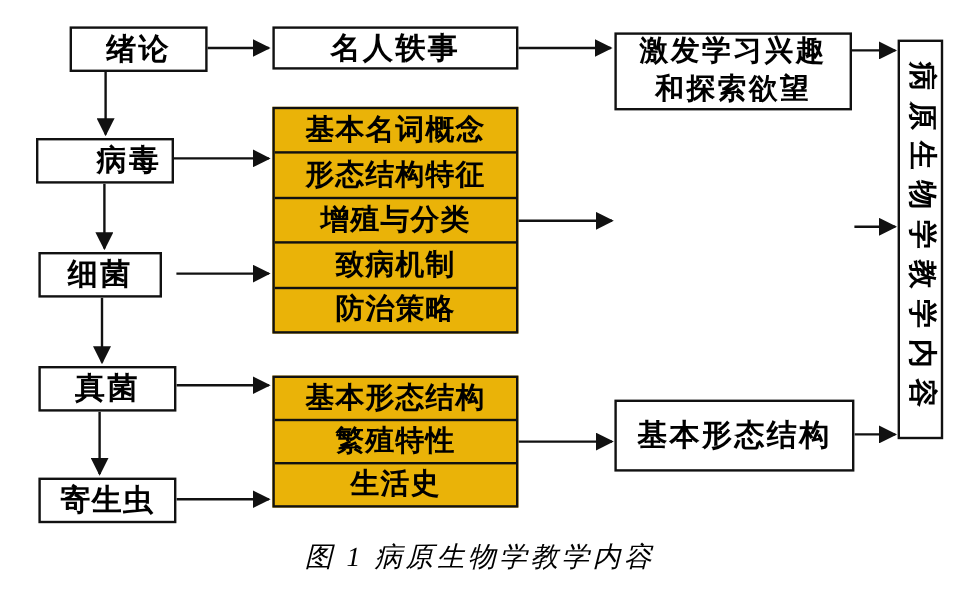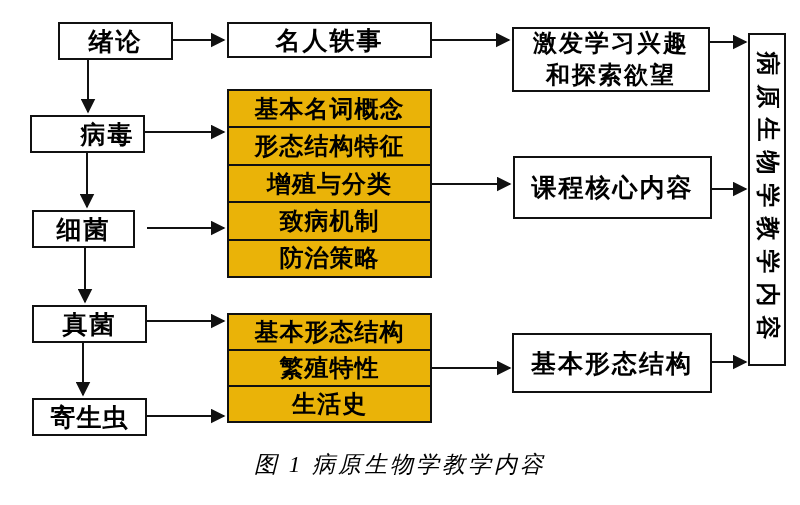--- a/index.html
+++ b/index.html
@@ -147,21 +147,20 @@
     <div class="row">基本形态结构</div>
     <div class="row">繁殖特性</div>
     <div class="row">生活史</div>
   </div>
 
   <div class="node two-line" style="left:512px; top:7px; width:198px; height:65px; font-size:24px;">
     <div class="line">激发学习兴趣</div>
     <div class="line">和探索欲望</div>
   </div>
 
-  <div class="node" style="left:513px; top:156px; width:199px; height:63px;">课程核心内容</div>
 
   <div class="node" style="left:512px; top:333px; width:200px; height:60px;">基本形态结构</div>
 
   <div class="vertical-node">
     <div class="vtext">病原生物学教学内容</div>
   </div>
 
   <div class="caption">图 1  病原生物学教学内容</div>
 
 </div>

